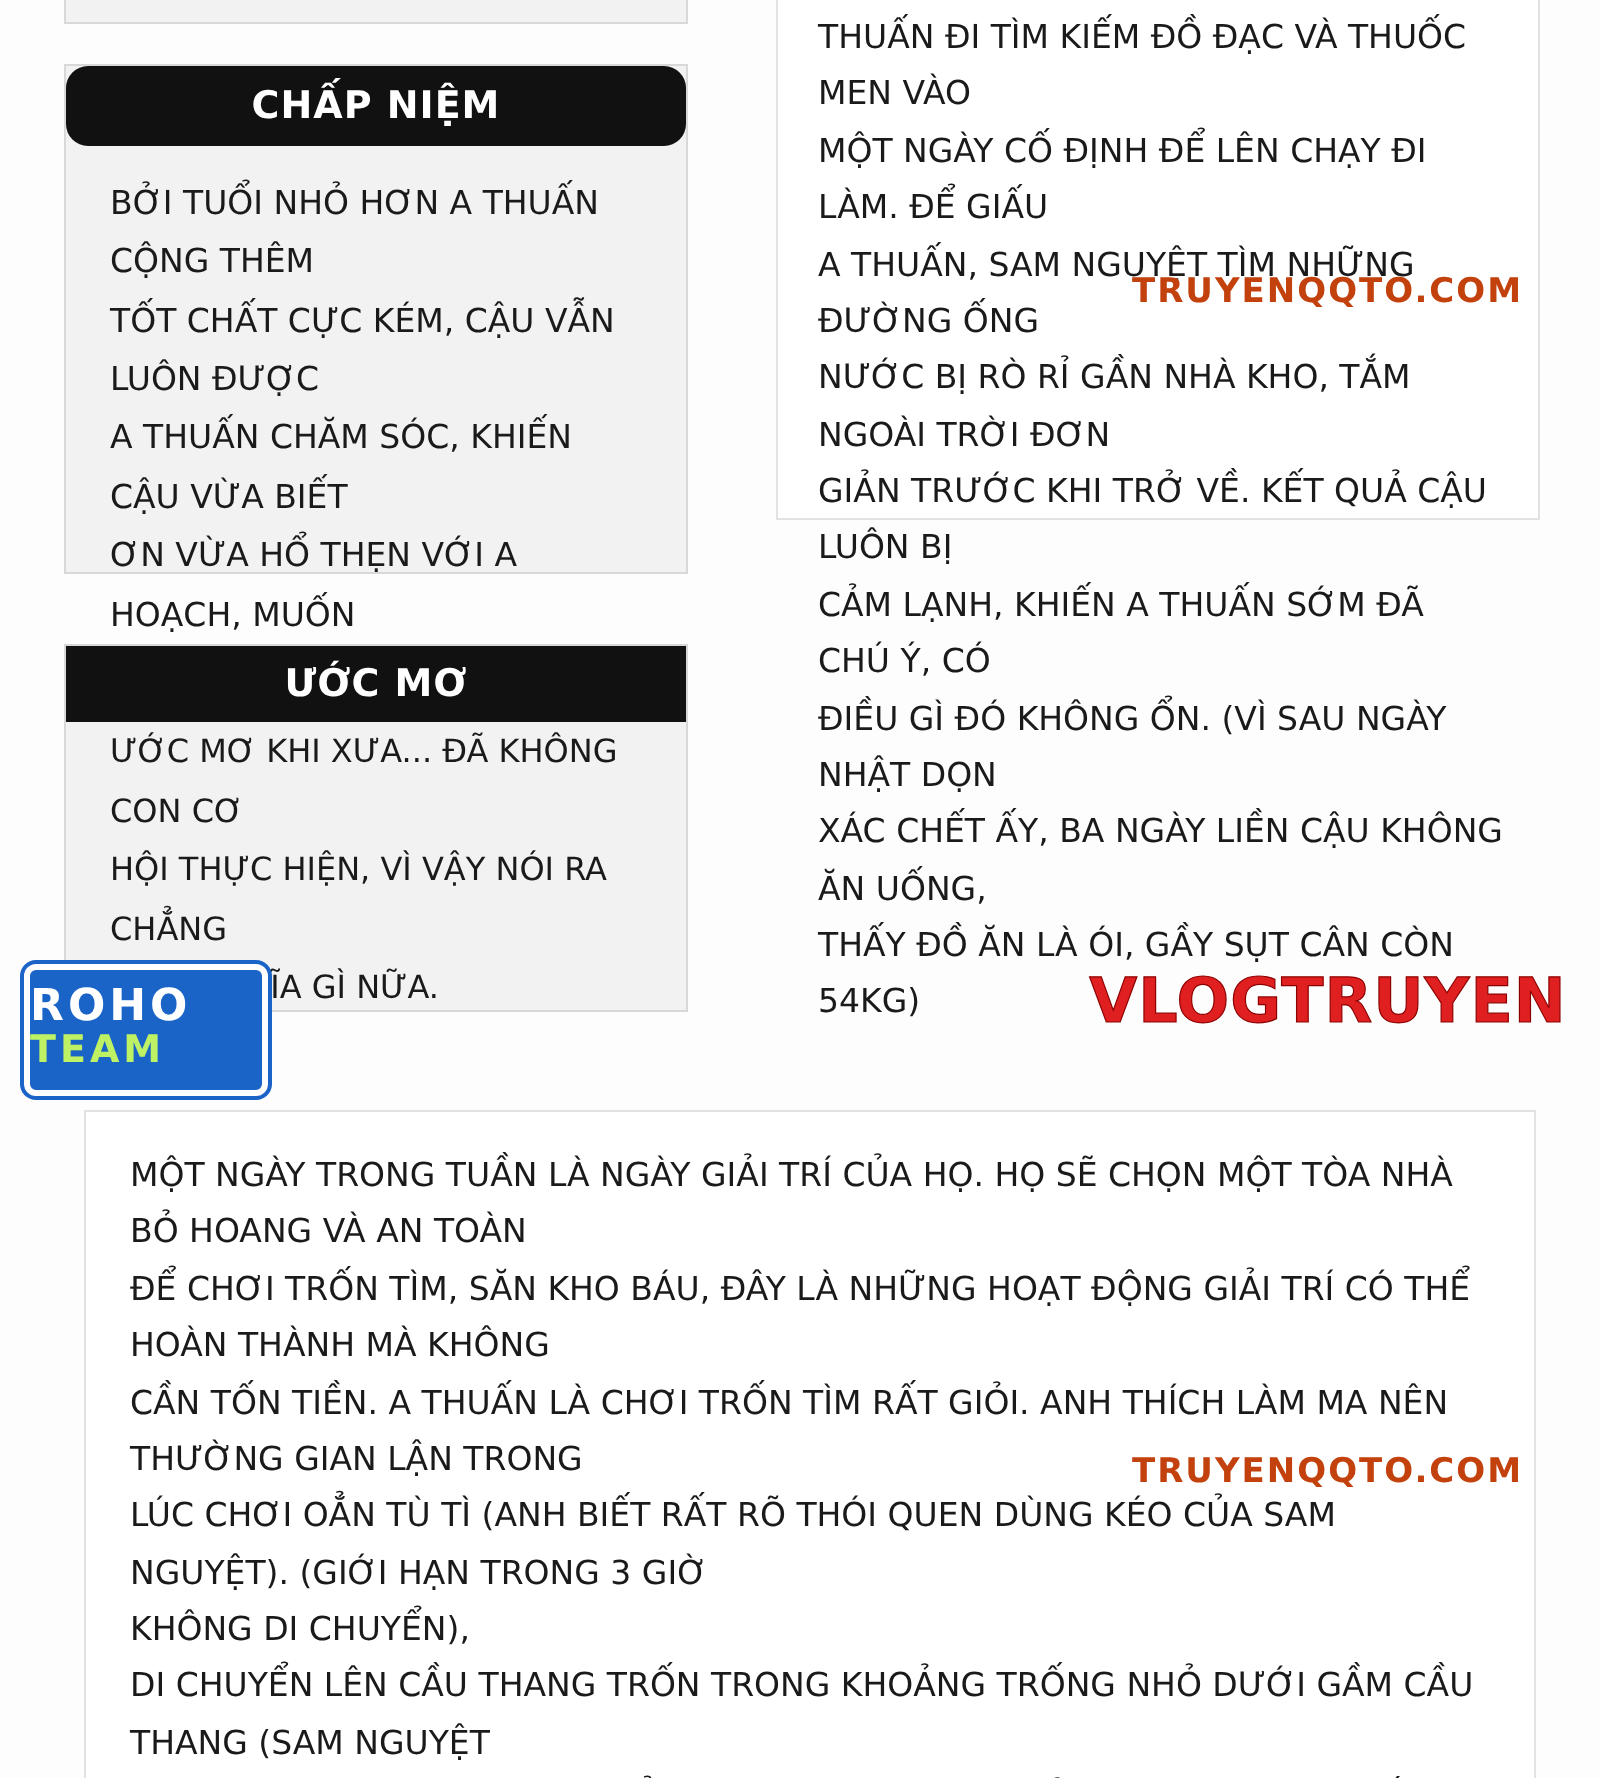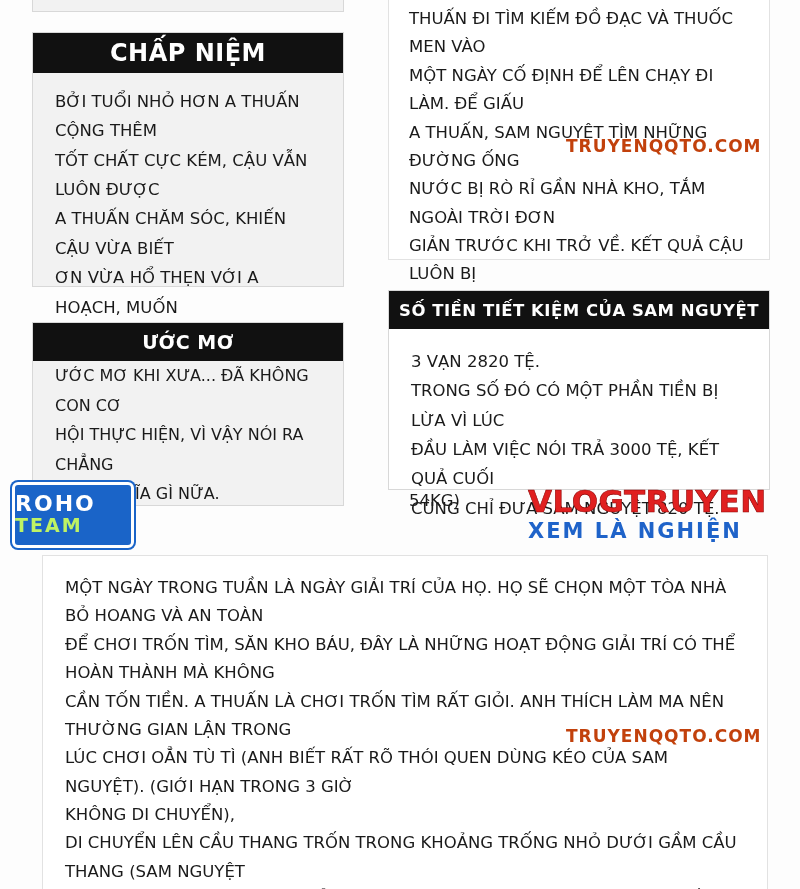--- a/index.html
+++ b/index.html
@@ -52,21 +52,21 @@
   
   #top-left-partial {
     top: -20px;
     height: 32px;
     background: #f2f2f2;
     border: 1px solid #d8d8d8;
   }
 
   
   #card-chapniem { top: 32px; height: 255px; }
-  #card-chapniem .card-header { height: 40px; font-size: 24px; }
+  #card-chapniem .card-header { height: 40px; font-size: 19px; border-radius: 11px; }
   #card-chapniem .card-body {
     padding: 14px 18px 10px 22px;
     font-size: 16.5px;
     line-height: 1.78;
   }
 
   
   #card-uocmo { top: 322px; height: 184px; }
   #card-uocmo .card-header { height: 38px; font-size: 19px; }
   #card-uocmo .card-body {
@@ -165,21 +165,21 @@
     letter-spacing: 2px;
     line-height: 1.15;
   }
 
   
   #logo-vlog {
     position: absolute;
     left: 528px;
     top: 486px;
     width: 272px;
-    text-align: left;
+    text-align: center;
   }
   #logo-vlog .vt-main {
     font-size: 31px;
     font-weight: bold;
     color: #e02020;
     letter-spacing: 0.5px;
     line-height: 1;
     -webkit-text-stroke: 0.6px #8d0000;
   }
   #logo-vlog .vt-sub {
@@ -220,27 +220,20 @@
 MUỐN LÀM NHẤT.</div>
   </div>
 
   <div class="card col-left" id="card-uocmo">
     <div class="card-header">ƯỚC MƠ</div>
     <div class="card-body">ƯỚC MƠ KHI XƯA... ĐÃ KHÔNG CON CƠ
 HỘI THỰC HIỆN, VÌ VẬY NÓI RA CHẲNG
 CÓ Ý NGHĨA GÌ NỮA.</div>
   </div>
 
-  <div class="card col-right" id="card-sotien">
-    <div class="card-header">SỐ TIỀN TIẾT KIỆM CỦA SAM NGUYỆT</div>
-    <div class="card-body">3 VẠN 2820 TỆ.
-TRONG SỐ ĐÓ CÓ MỘT PHẦN TIỀN BỊ LỪA VÌ LÚC
-ĐẦU LÀM VIỆC NÓI TRẢ 3000 TỆ, KẾT QUẢ CUỐI
-CÙNG CHỈ ĐƯA SAM NGUYỆT 820 TỆ.</div>
-  </div>
 
   <div id="card-trogiaitri">
     <div class="card-body">MỘT NGÀY TRONG TUẦN LÀ NGÀY GIẢI TRÍ CỦA HỌ. HỌ SẼ CHỌN MỘT TÒA NHÀ BỎ HOANG VÀ AN TOÀN
 ĐỂ CHƠI TRỐN TÌM, SĂN KHO BÁU, ĐÂY LÀ NHỮNG HOẠT ĐỘNG GIẢI TRÍ CÓ THỂ HOÀN THÀNH MÀ KHÔNG
 CẦN TỐN TIỀN. A THUẤN LÀ CHƠI TRỐN TÌM RẤT GIỎI. ANH THÍCH LÀM MA NÊN THƯỜNG GIAN LẬN TRONG
 LÚC CHƠI OẲN TÙ TÌ (ANH BIẾT RẤT RÕ THÓI QUEN DÙNG KÉO CỦA SAM NGUYỆT). (GIỚI HẠN TRONG 3 GIỜ
 KHÔNG DI CHUYỂN),
 DI CHUYỂN LÊN CẦU THANG TRỐN TRONG KHOẢNG TRỐNG NHỎ DƯỚI GẦM CẦU THANG (SAM NGUYỆT
 BƯỚC QUA ANH MÀ KHÔNG ĐỂ Ý), THÁO DỠ TAY GIÁ CỦA ANH NÉM NÓ XUỐNG TẦNG BA, KHIẾN SAM
 NGUYỆT TIN RẰNG ĐIỀU NÀY LÀ KẾ HOẠCH DỤ RẮN RA KHỎI HANG. ANH LSẼ KHÔNG TRỐN Ở TẦNG BA.
@@ -253,16 +246,15 @@
 
   <div id="logo-roho">
     <div class="logo-inner">
       <div class="roho">ROHO</div>
       <div class="team">TEAM</div>
     </div>
   </div>
 
   <div id="logo-vlog">
     <div class="vt-main">VLOGTRUYEN</div>
-    <div class="vt-sub">XEM LÀ NGHIỆN</div>
   </div>
 
 </div>
 
 </body></html>

